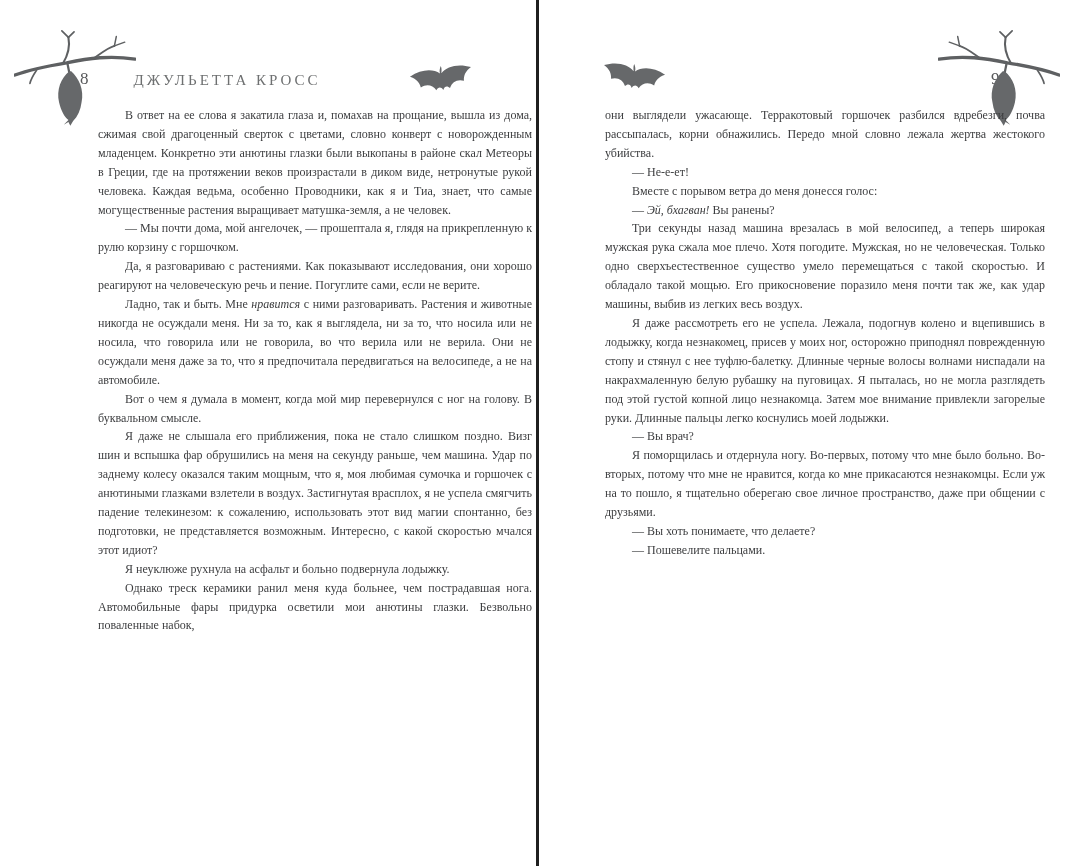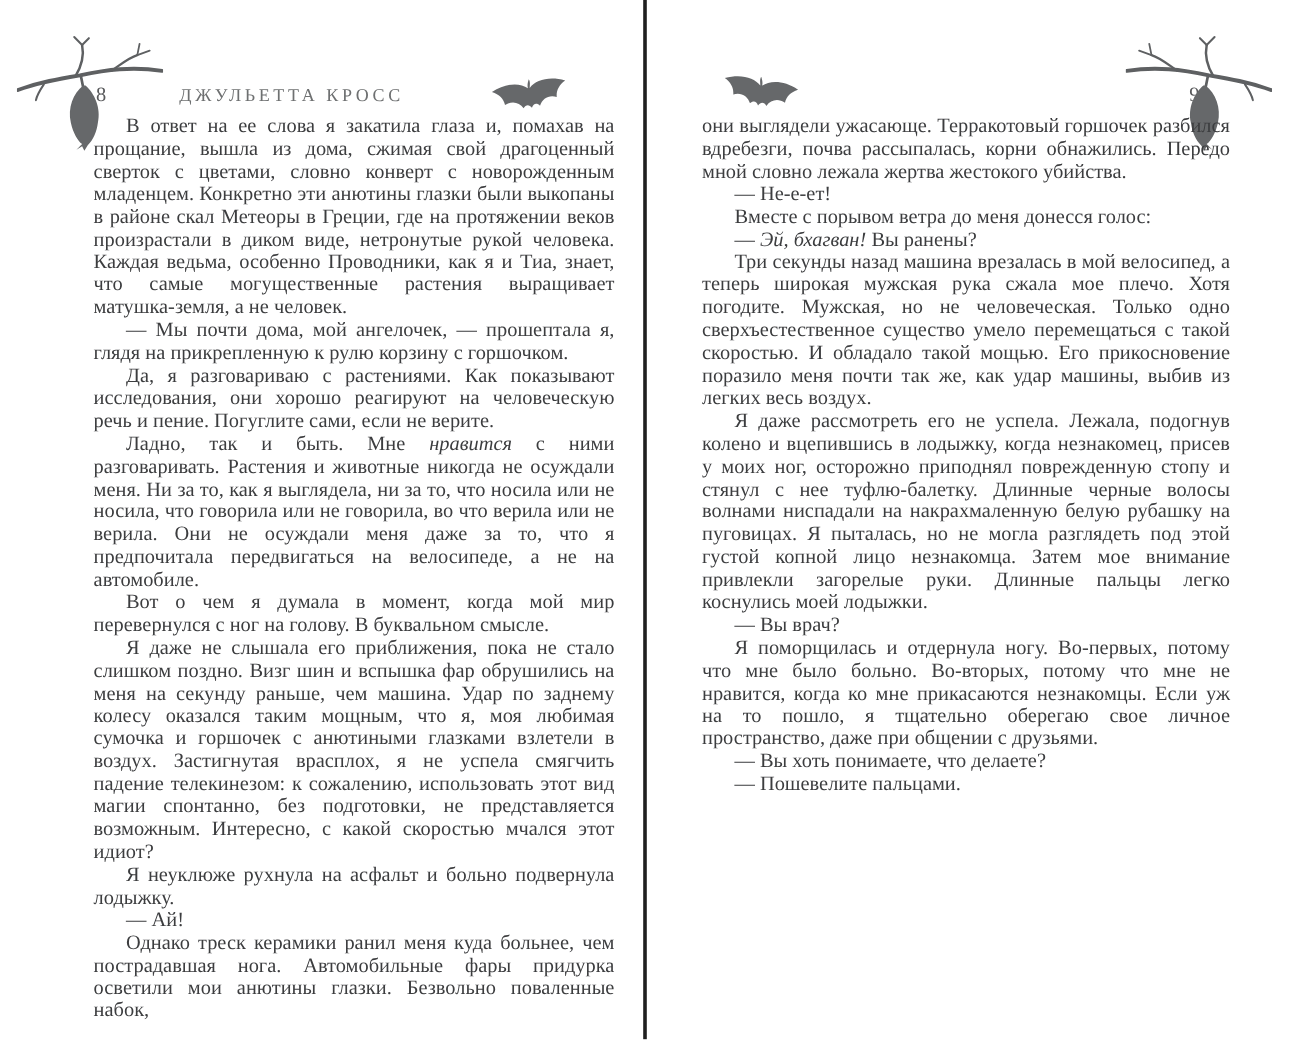--- a/index.html
+++ b/index.html
@@ -59,30 +59,31 @@
   .running-header {
     position: absolute;
     top: 72px;
     width: 330px;
     text-align: center;
     font-size: 15px;
     letter-spacing: 3px;
     color: #6e7071;
     white-space: nowrap;
   }
-  .rh-left  { left: 78px; }
+  .rh-left  { left: 62px; }
   .rh-right { left: 100px; }
   .page-body {
     position: absolute;
-    top: 96px;
-    font-size: 17px;
+    top: 106px;
+    font-size: 12px;
     line-height: 18.9px;
     color: #3c3d3f;
     text-align: justify;
     hyphens: auto;
+    margin-left: 20px;
     -webkit-hyphens: auto;
   }
   .body-left  { left: 78px; width: 434px; }
   .body-right { left: 46px; width: 440px; }
   .page-body p {
     margin: 0;
     text-indent: 27px;
   }
   .page-body p.no-indent { text-indent: 0; }
   .page-body .italic { font-style: italic; }
@@ -135,21 +136,20 @@
         </svg>
     </div>
     <div class="page-body body-left" id="body-left">
         <p><span>В ответ на ее слова я закатила глаза и, помахав на прощание, вышла из дома, сжимая свой драгоценный сверток с цветами, словно конверт с новорожденным младенцем. Конкретно эти анютины глазки были выкопаны в районе скал Метеоры в Греции, где на протяжении веков произрастали в диком виде, нетронутые рукой человека. Каждая ведьма, особенно Проводники, как я и Тиа, знает, что самые могущественные растения выращивает матушка-земля, а не человек.</span></p>
         <p><span>— Мы почти дома, мой ангелочек, — прошептала я, глядя на прикрепленную к рулю корзину с горшочком.</span></p>
         <p><span>Да, я разговариваю с растениями. Как показывают исследования, они хорошо реагируют на человеческую речь и пение. Погуглите сами, если не верите.</span></p>
         <p><span>Ладно, так и быть. Мне </span><span class="italic">нравится</span><span> с ними разговаривать. Растения и животные никогда не осуждали меня. Ни за то, как я выглядела, ни за то, что носила или не носила, что говорила или не говорила, во что верила или не верила. Они не осуждали меня даже за то, что я предпочитала передвигаться на велосипеде, а не на автомобиле.</span></p>
         <p><span>Вот о чем я думала в момент, когда мой мир перевернулся с ног на голову. В буквальном смысле.</span></p>
         <p><span>Я даже не слышала его приближения, пока не стало слишком поздно. Визг шин и вспышка фар обрушились на меня на секунду раньше, чем машина. Удар по заднему колесу оказался таким мощным, что я, моя любимая сумочка и горшочек с анютиными глазками взлетели в воздух. Застигнутая врасплох, я не успела смягчить падение телекинезом: к сожалению, использовать этот вид магии спонтанно, без подготовки, не представляется возможным. Интересно, с какой скоростью мчался этот идиот?</span></p>
         <p><span>Я неуклюже рухнула на асфальт и больно подвернула лодыжку.</span></p>
-        <p><span>— Ай!</span></p>
         <p><span>Однако треск керамики ранил меня куда больнее, чем пострадавшая нога. Автомобильные фары придурка осветили мои анютины глазки. Безвольно поваленные набок,</span></p>
       </div>
   </div>
 
   <div class="spine"></div>
 
   <div class="page right">
     <div class="ornament flybat fr">
       <svg width="80" height="46">
           <use href="#sym-flying-bat"></use>

